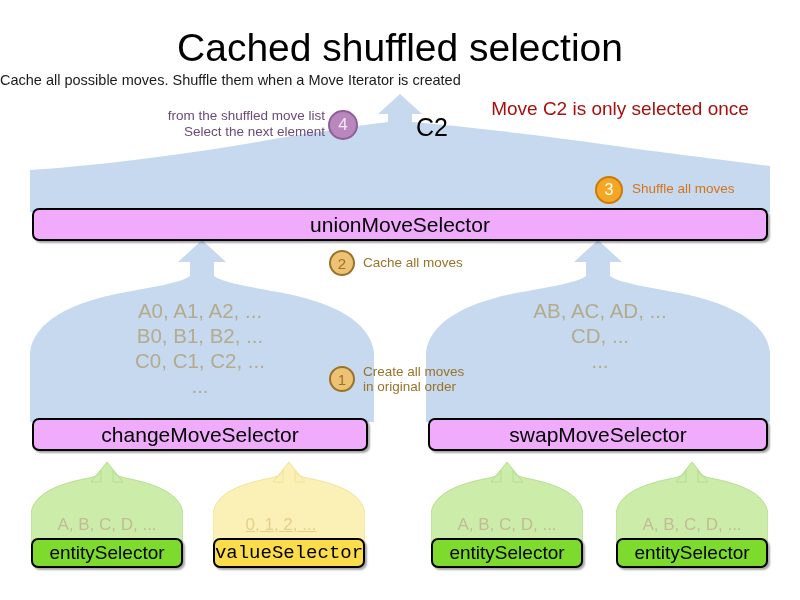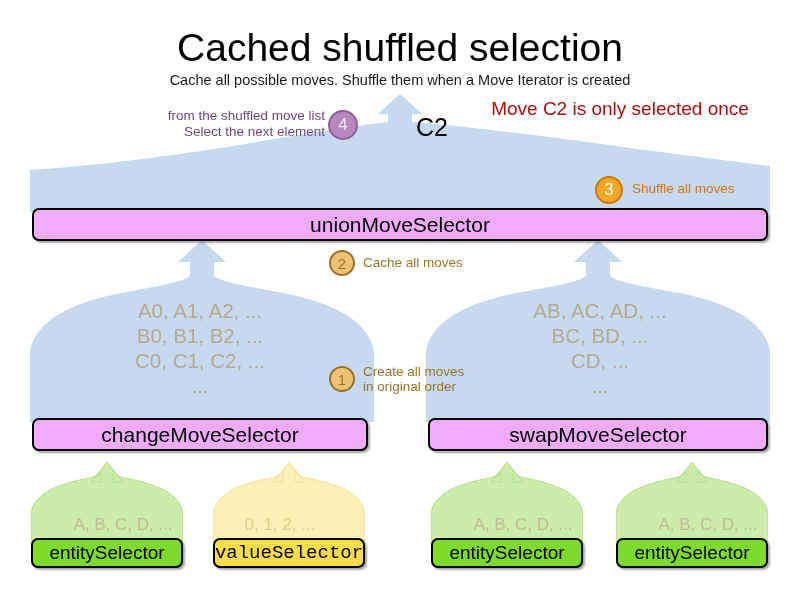--- a/index.html
+++ b/index.html
@@ -29,21 +29,21 @@
     text-align: center;
     font-size: 39px;
     color: #000000;
     letter-spacing: 0px;
     white-space: nowrap;
   }
   .subtitle {
     position: absolute;
     left: 0; top: 72px;
     width: 800px;
-    text-align: center;
+    text-align: left;
     font-size: 14.5px;
     color: #1a1a1a;
     white-space: nowrap;
   }
 
   
   .note-red {
     position: absolute;
     left: 455px; top: 98px;
     width: 330px;
@@ -139,21 +139,20 @@
   .ml-gray {
     font-size: 20.5px;
     color: #b3ab8e;
   }
   .ml-change { left: 40px; top: 298px; width: 320px; }
   .ml-swap   { left: 440px; top: 298px; width: 320px; }
 
   .ml-leaf {
     font-size: 17px;
     color: #c3bb96;
-    padding-left: 16px;
   }
   .ml-leaf-yellow { color: #e3d08a; }
 
   
   .node {
     position: absolute;
     box-sizing: border-box;
     border: 2px solid #000000;
     border-radius: 7px;
     display: flex;
@@ -259,27 +258,26 @@
 
   <div class="movelist ml-gray ml-change">
     <div class="line">A0, A1, A2, ...</div>
     <div class="line">B0, B1, B2, ...</div>
     <div class="line">C0, C1, C2, ...</div>
     <div class="line">...</div>
   </div>
 
   <div class="movelist ml-gray ml-swap">
     <div class="line">AB, AC, AD, ...</div>
-    <div class="line">BC, BD, ...</div>
     <div class="line">CD, ...</div>
     <div class="line">...</div>
   </div>
 
   <div class="movelist ml-leaf" style="left:31px; top:515px; width:152px;">A, B, C, D, ...</div>
-  <div class="movelist ml-leaf ml-leaf-yellow" style="left:196px; top:515px; width:136px;">0, 1, 2, ...</div>
+  <div class="movelist ml-leaf ml-leaf-yellow" style="left:213px; top:515px; width:136px;text-decoration:underline;">0, 1, 2, ...</div>
   <div class="movelist ml-leaf" style="left:431px; top:515px; width:152px;">A, B, C, D, ...</div>
   <div class="movelist ml-leaf" style="left:616px; top:515px; width:152px;">A, B, C, D, ...</div>
 
   <div class="node node-blue" id="node-union">unionMoveSelector</div>
   <div class="node node-blue" id="node-change">changeMoveSelector</div>
   <div class="node node-blue" id="node-swap">swapMoveSelector</div>
 
   <div class="node node-green node-leaf" id="node-entity-1">entitySelector</div>
   <div class="node node-yellow node-leaf" id="node-value-1">valueSelector</div>
   <div class="node node-green node-leaf" id="node-entity-2">entitySelector</div>

